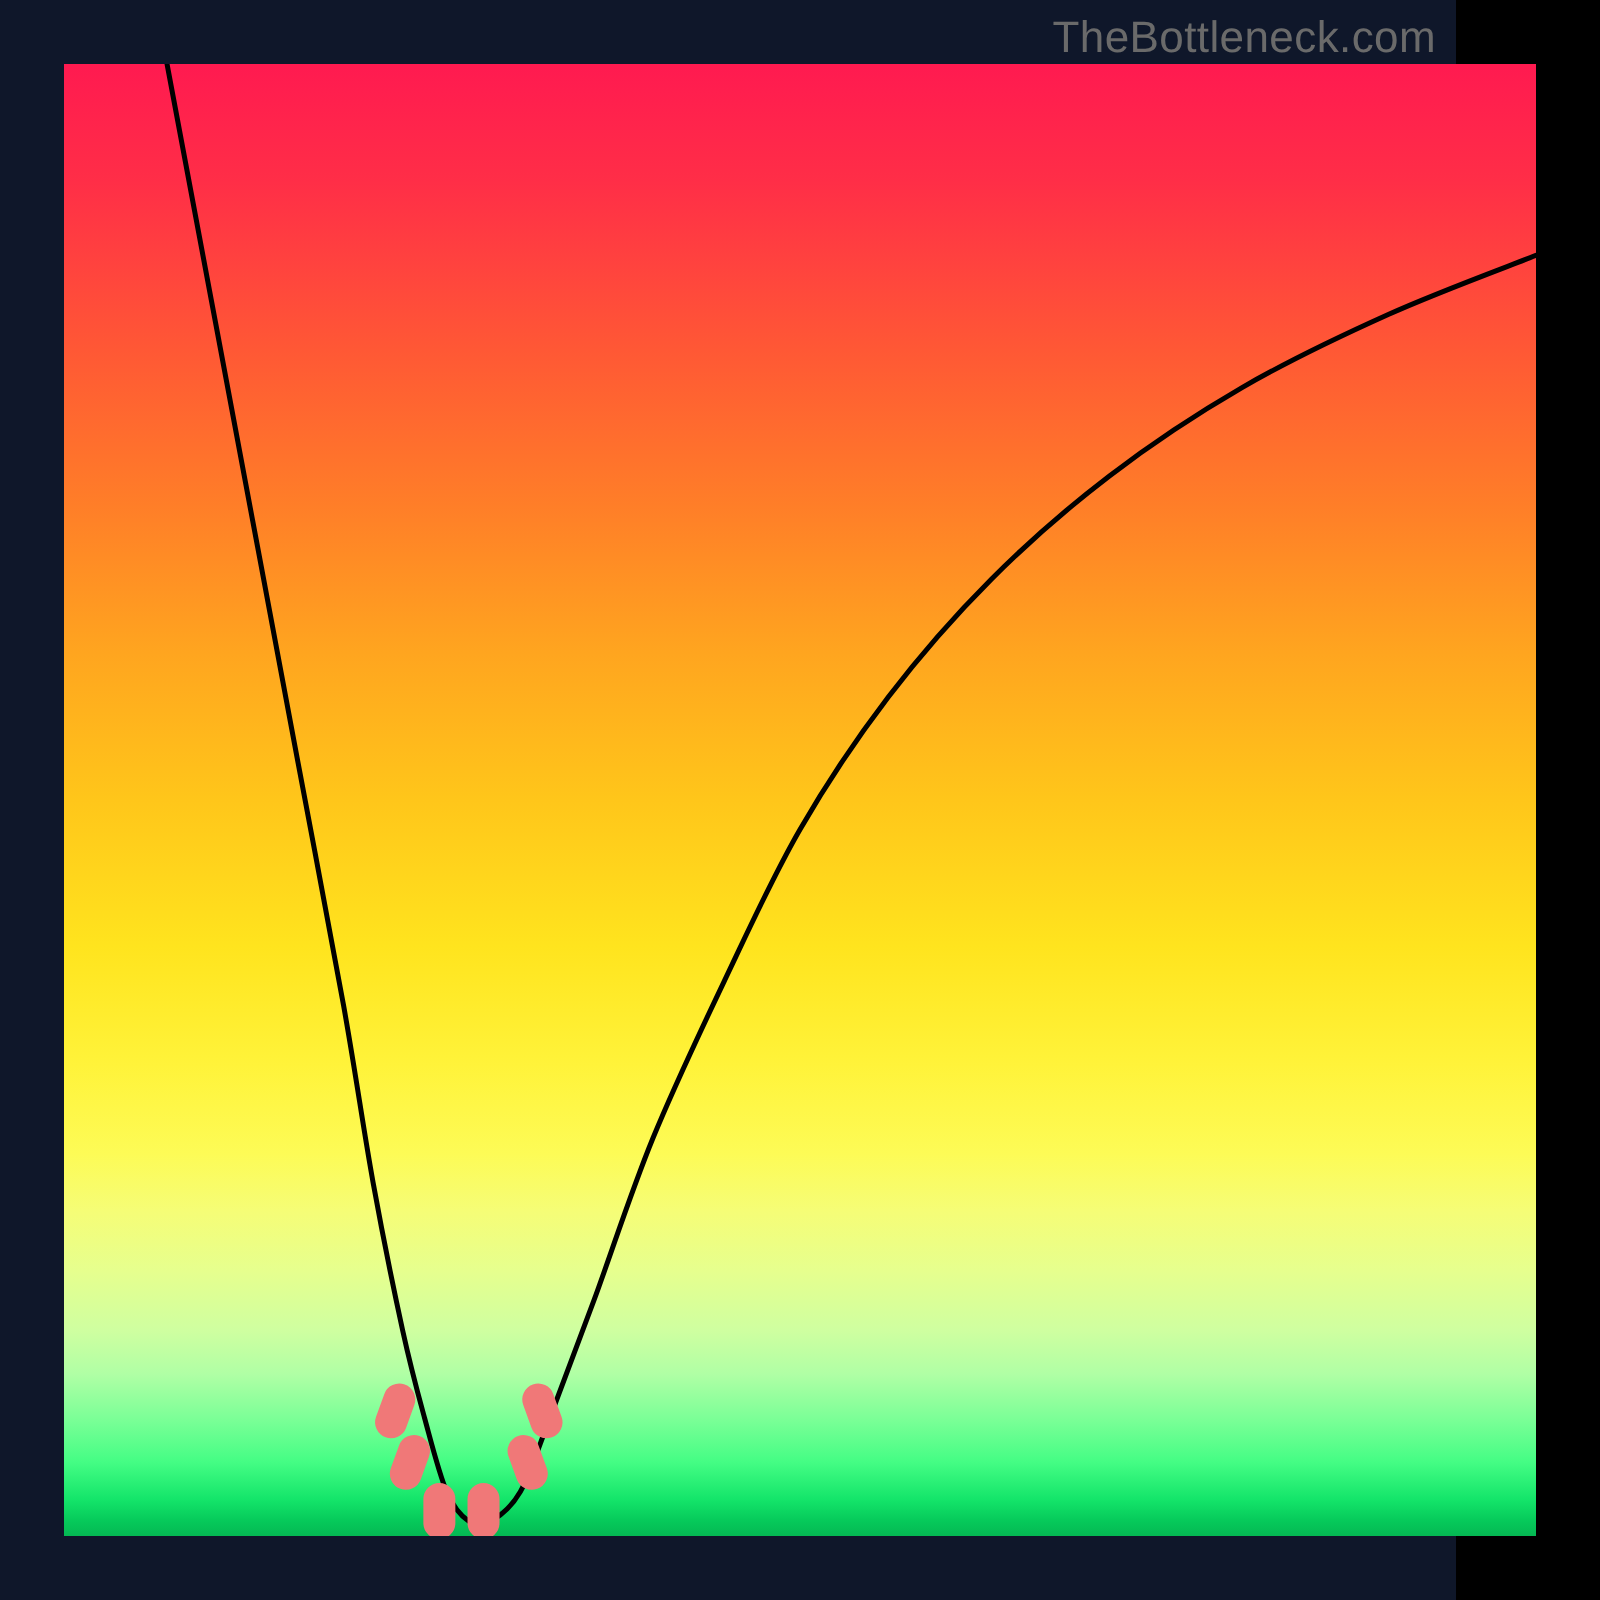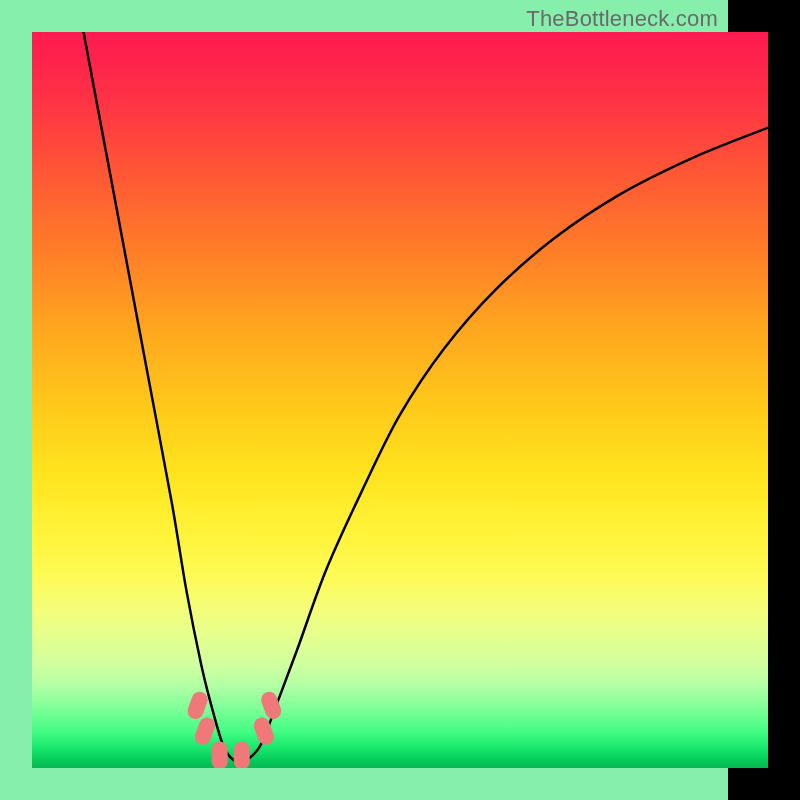--- a/index.html
+++ b/index.html
@@ -10,21 +10,21 @@
     overflow: hidden;
     background: #000;
     font-family: Arial, Helvetica, sans-serif;
   }
   .frame {
     position: absolute;
     top: 0;
     left: 0;
     width: 728px;
     height: 800px;
-    background: #86efac;
+    background: #0f172a;
   }
   .plot {
     position: absolute;
     top: 32px;
     left: 32px;
     width: 736px;
     height: 736px;
     overflow: hidden;
   }
   .gradient {

